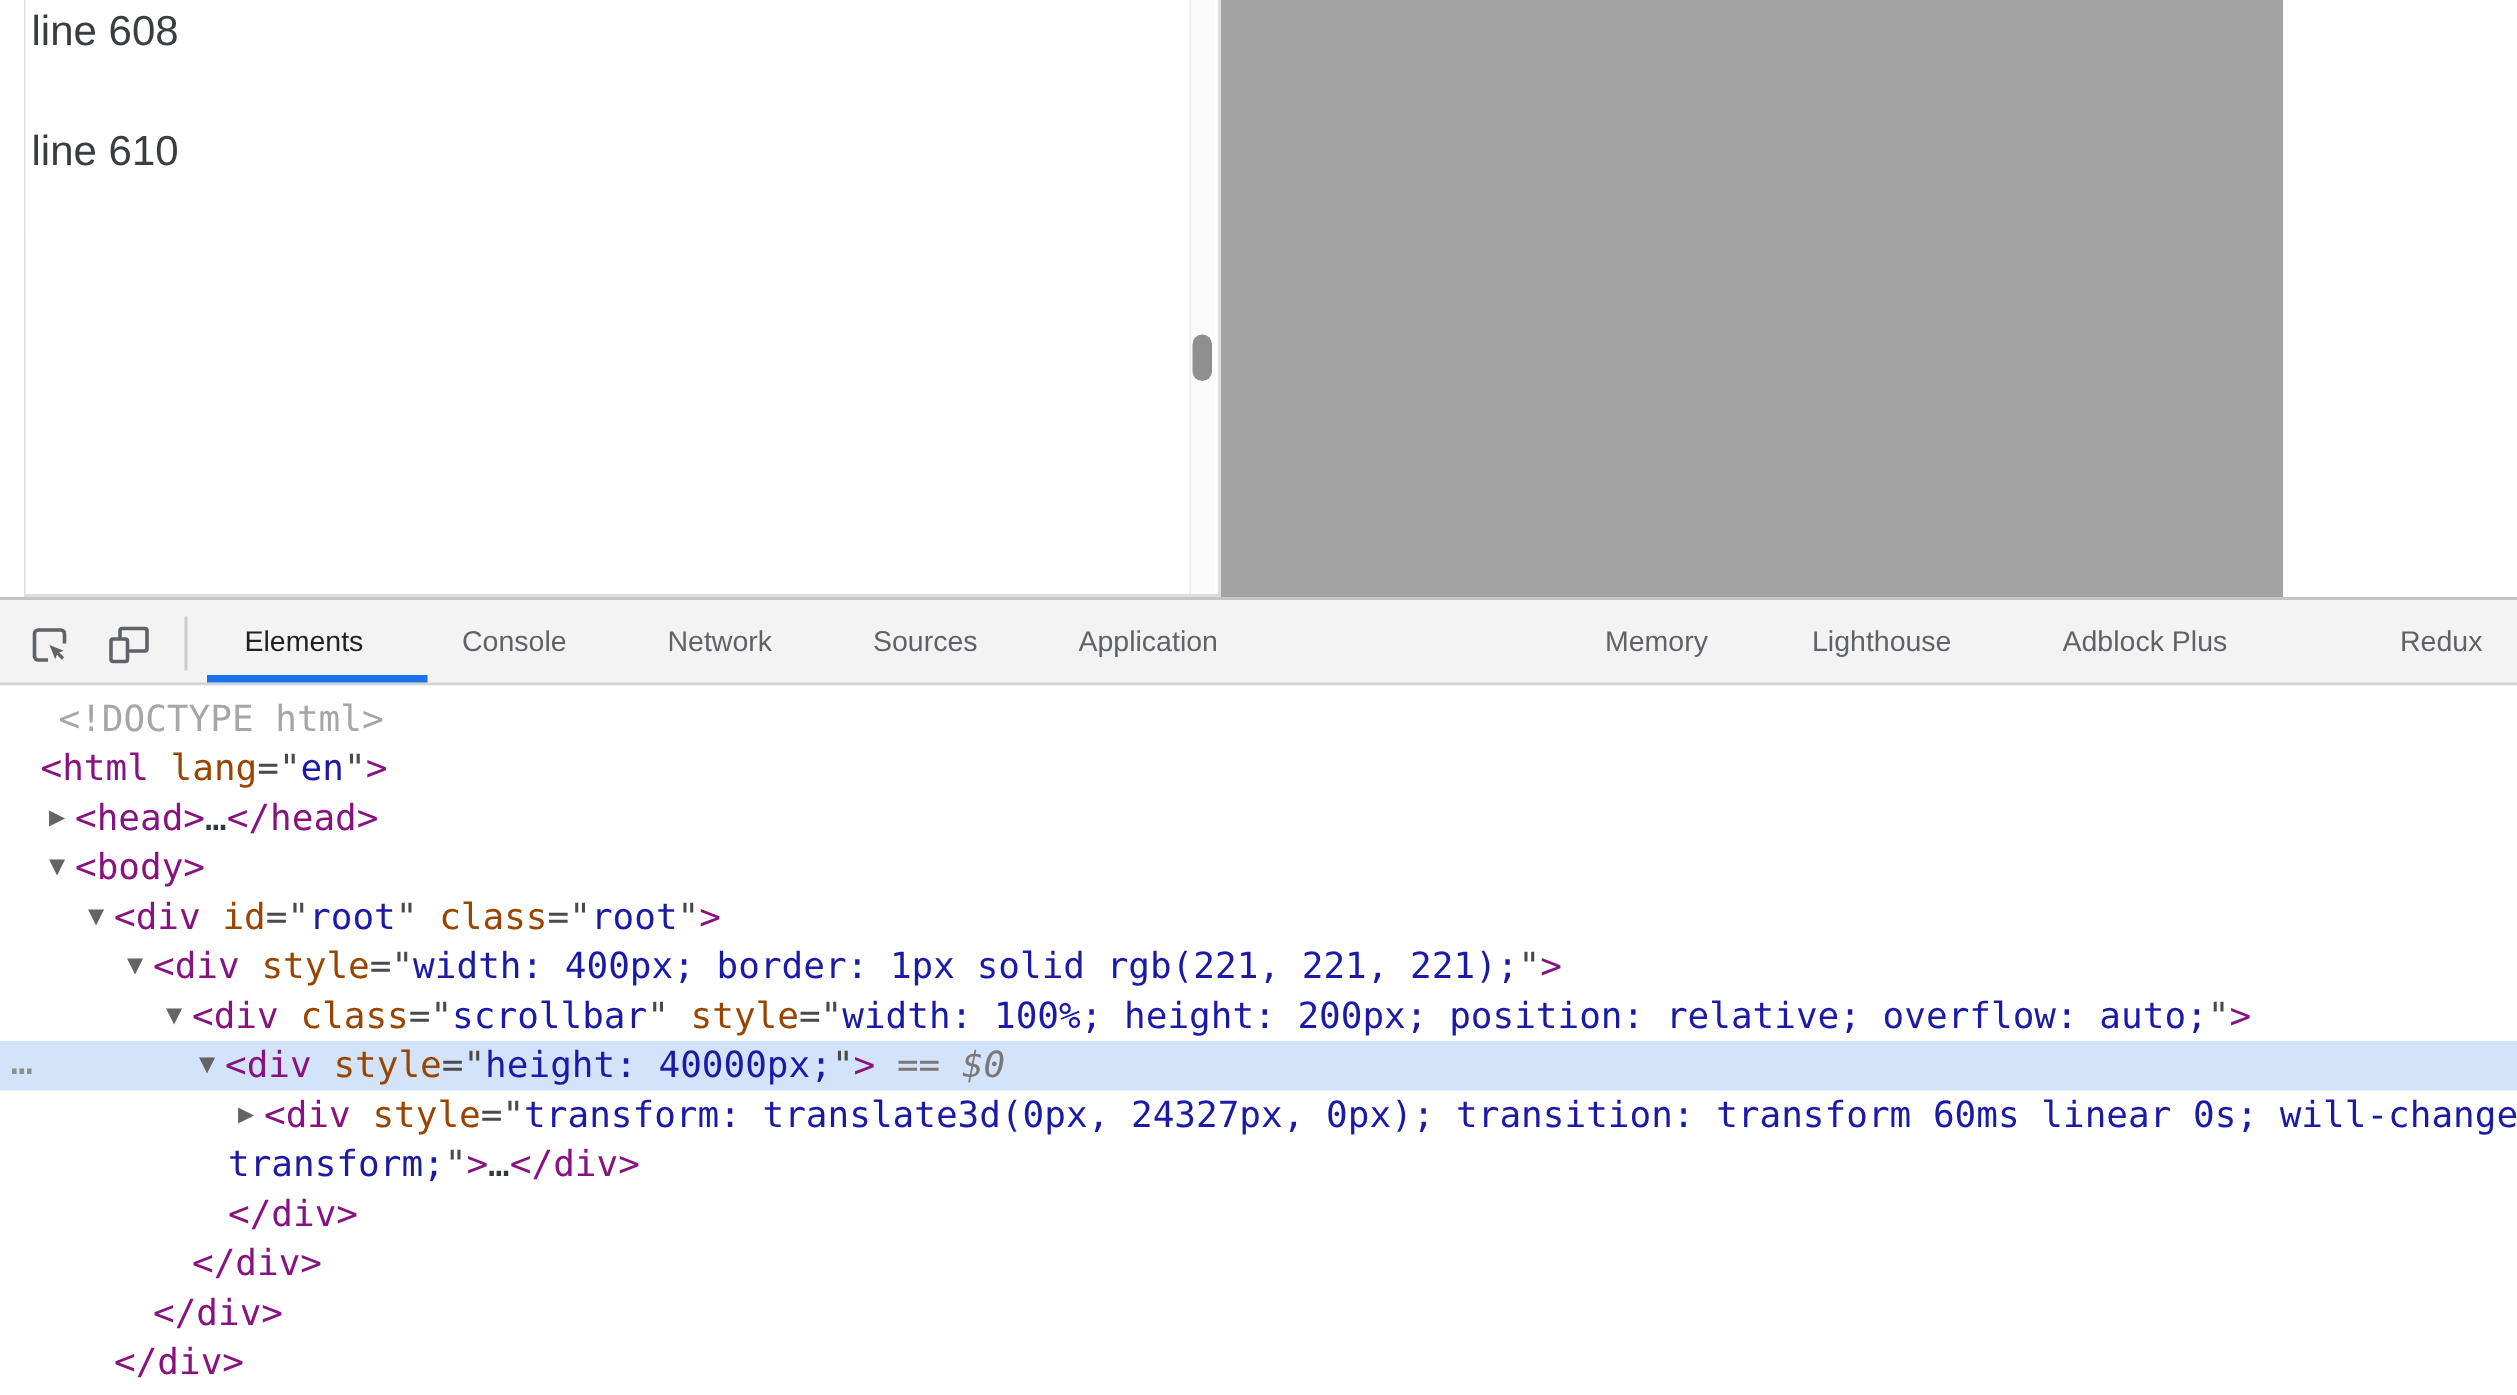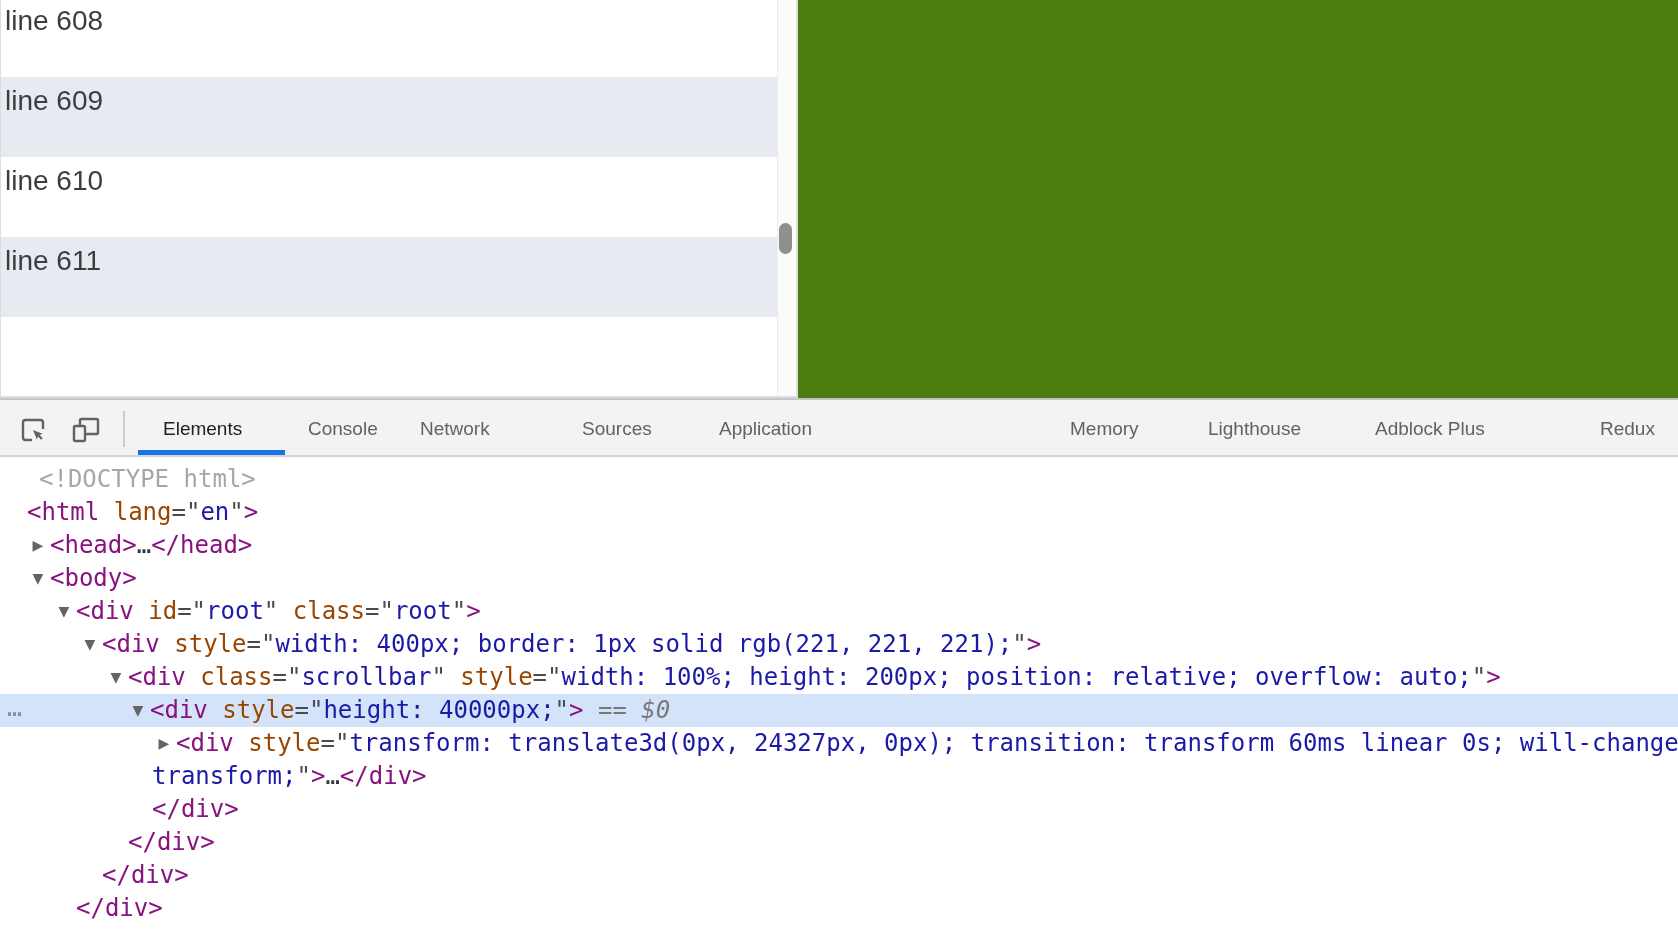--- a/index.html
+++ b/index.html
@@ -1,21 +1,21 @@
 <!DOCTYPE html>
 <html style="--accent-blue: #1a73e8; --tag: #881280; --attr-name: #994500; --attr-value: #1a1aa6; --doctype-gray: #a6a6a6; --punctuation: #4a4a4a; --meta-gray: #787878; --selected-row-bg: #d3e3fa; --row-stripe: #e7eaf1; --toolbar-bg: #f3f3f3; --tab-text: #5f6368; --tab-selected-text: #202124; --scrollbar-thumb: #8f8f8f; --panel-border: #dddddd;"><head>
 <meta charset="utf-8">
 <style>
   html,body{margin:0;padding:0;}
   body{
     width:1678px;height:930px;position:relative;overflow:hidden;
     background:#fff;font-family:"Liberation Sans",sans-serif;
   }
   
-  .page-area{position:absolute;left:0;top:0;width:1678px;height:398px;background:#4d7c0f;overflow:hidden;}
+  .page-area{position:absolute;left:16px;top:0;width:1506px;height:398px;background:#a3a3a3;overflow:hidden;}
   .demo-panel{position:absolute;left:0;top:-3px;width:798px;height:401px;
     border-right:2px solid var(--panel-border);border-bottom:2px solid var(--panel-border);
     border-left:1px solid var(--panel-border);box-sizing:border-box;overflow:hidden;background:#fff;}
   .rows{position:absolute;left:0;top:0;width:780px;}
   .row{height:80px;box-sizing:border-box;padding:8px 0 0 4px;font-size:28px;color:#3a3e41;background:#fff;}
   .row.shaded{background:var(--row-stripe);}
   .vtrack{position:absolute;right:2px;top:0;width:16px;height:401px;background:#fbfbfb;border-left:1px solid #ececec;}
   .vthumb{position:absolute;left:1px;top:226px;width:13px;height:31px;border-radius:7px;background:var(--scrollbar-thumb);}
   
   .devtools{position:absolute;left:0;top:398px;width:1678px;height:532px;background:#fff;border-top:2px solid #c2c5c8;box-sizing:border-box;}
@@ -45,23 +45,21 @@
   .seg-q{color:var(--meta-gray);}
   .seg-d{color:var(--meta-gray);font-style:italic;}
 </style>
 </head>
 <body>
 
 <div class="page-area">
   <div class="demo-panel">
     <div class="rows">
         <div class="row">line 608</div>
-        <div class="row shaded">line 609</div>
         <div class="row">line 610</div>
-        <div class="row shaded">line 611</div>
       </div>
     <div class="vtrack">
       <div class="vthumb"></div>
     </div>
   </div>
 </div>
 
 <div class="devtools">
   <div class="toolbar">
     <button class="tb-icon" style="left:19px;">
@@ -74,21 +72,21 @@
     <button class="tb-icon" style="left:71px;">
       <svg width="30" height="28" viewBox="0 0 30 28" fill="none" stroke="#5f6368" stroke-width="2.4">
         <rect x="9" y="3" width="18" height="15" rx="1.5"></rect>
         <rect x="3" y="10" width="11" height="15" rx="1.5" fill="#f3f3f3"></rect>
       </svg>
     </button>
     <div class="tb-sep"></div>
     <div class="tabs">
         <div class="tab selected" style="left: 163px;">Elements</div>
         <div class="tab" style="left: 308px;">Console</div>
-        <div class="tab" style="left: 420px;">Network</div>
+        <div class="tab" style="left: 445px;">Network</div>
         <div class="tab" style="left: 582px;">Sources</div>
         <div class="tab" style="left: 719px;">Application</div>
         <div class="tab" style="left: 1070px;">Memory</div>
         <div class="tab" style="left: 1208px;">Lighthouse</div>
         <div class="tab" style="left: 1375px;">Adblock Plus</div>
         <div class="tab" style="left: 1600px;">Redux</div>
       </div>
     <div class="tab-underline"></div>
   </div>
   <div class="dom-tree">

